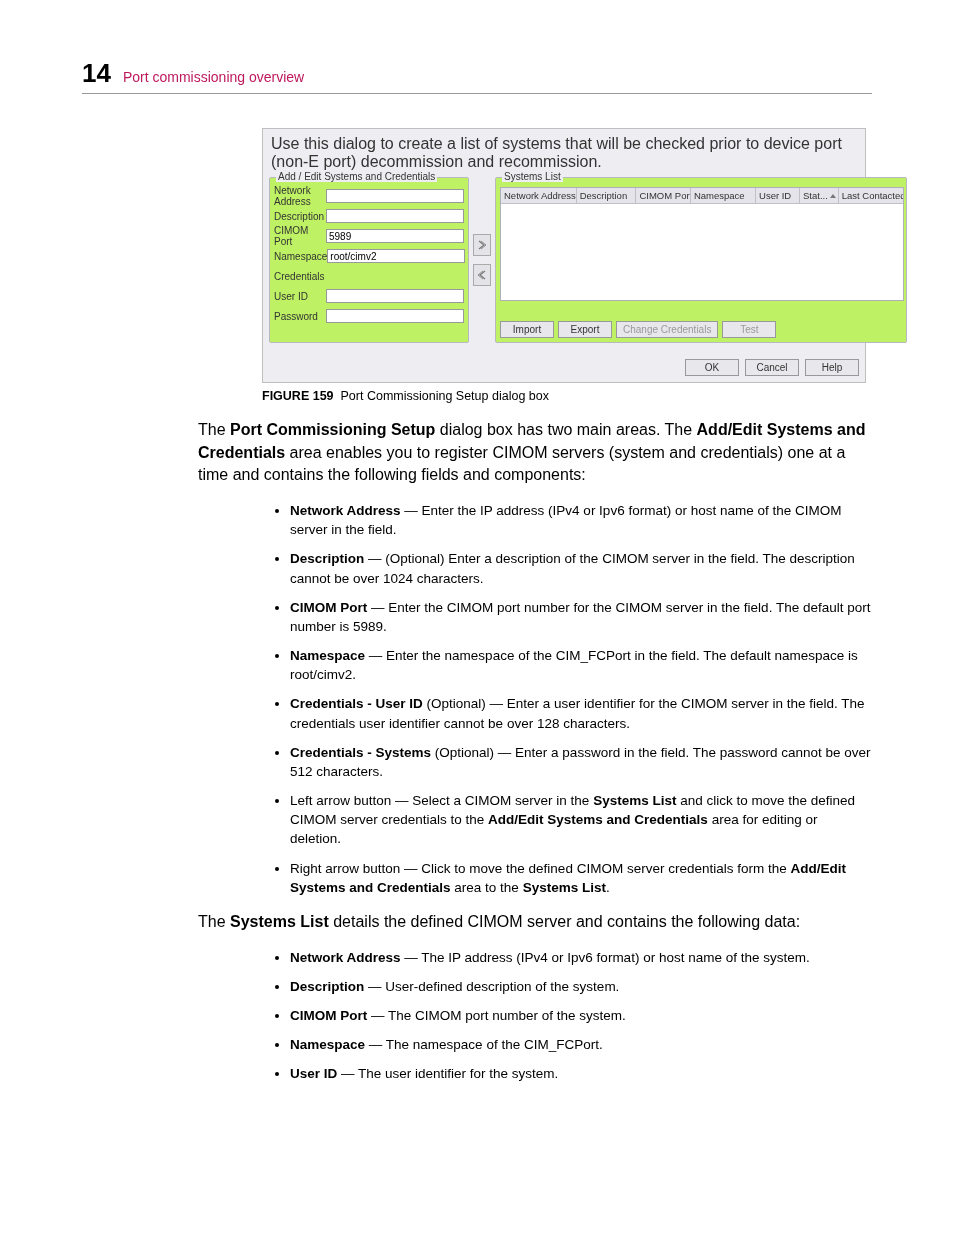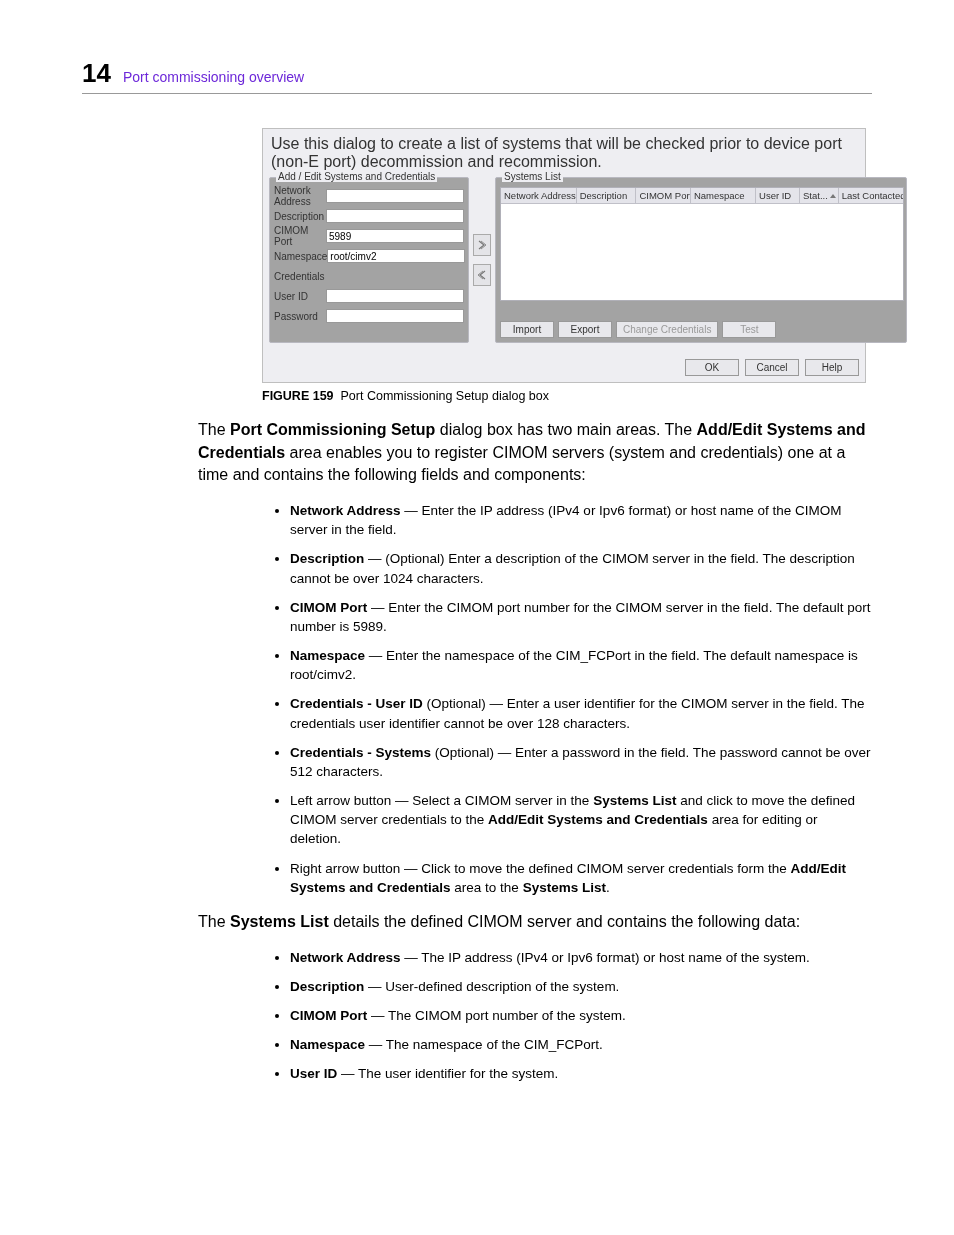--- a/index.html
+++ b/index.html
@@ -24,21 +24,21 @@
     padding-bottom: 4px;
     margin-bottom: 30px;
   }
   .page-number {
     font-size: 26px;
     font-weight: bold;
     margin-right: 12px;
   }
   .page-title {
     font-size: 14px;
-    color: #6d28d9;
+    color: #be185d;
   }
   
   .dialog {
     width: 604px;
     margin: 34px 0 6px 180px;
     border: 1px solid #bfbfbf;
     background: #eeeef2;
     font-size: 10px;
     color: #333;
     padding: 6px;
@@ -51,21 +51,21 @@
   }
   .dialog-row {
     display: flex;
     align-items: stretch;
     margin-top: 2px;
   }
   .panel {
     border: 1px solid #b8b8c0;
     border-radius: 2px;
     padding: 4px;
-    background: #a3a3a3;
+    background: #bef264;
     position: relative;
   }
   .panel-title {
     position: relative;
     top: -11px;
     left: 2px;
     background: #eeeef2;
     display: inline-block;
     padding: 0 2px;
     font-size: 10px;

